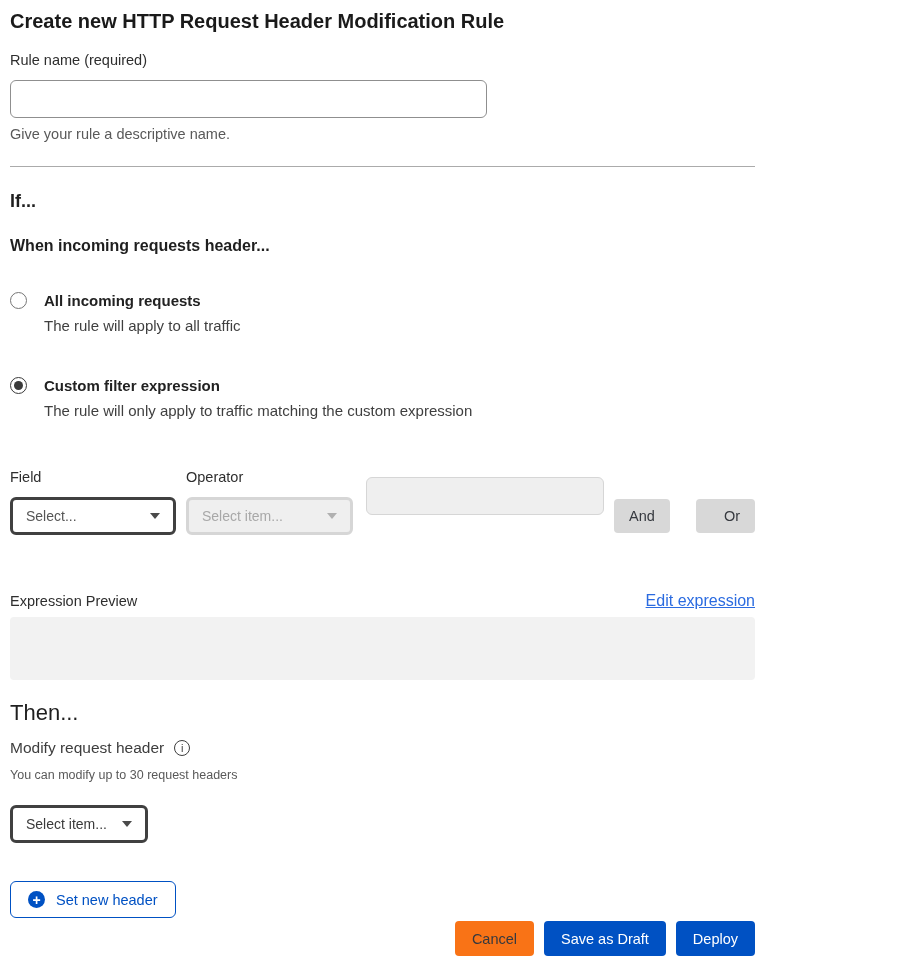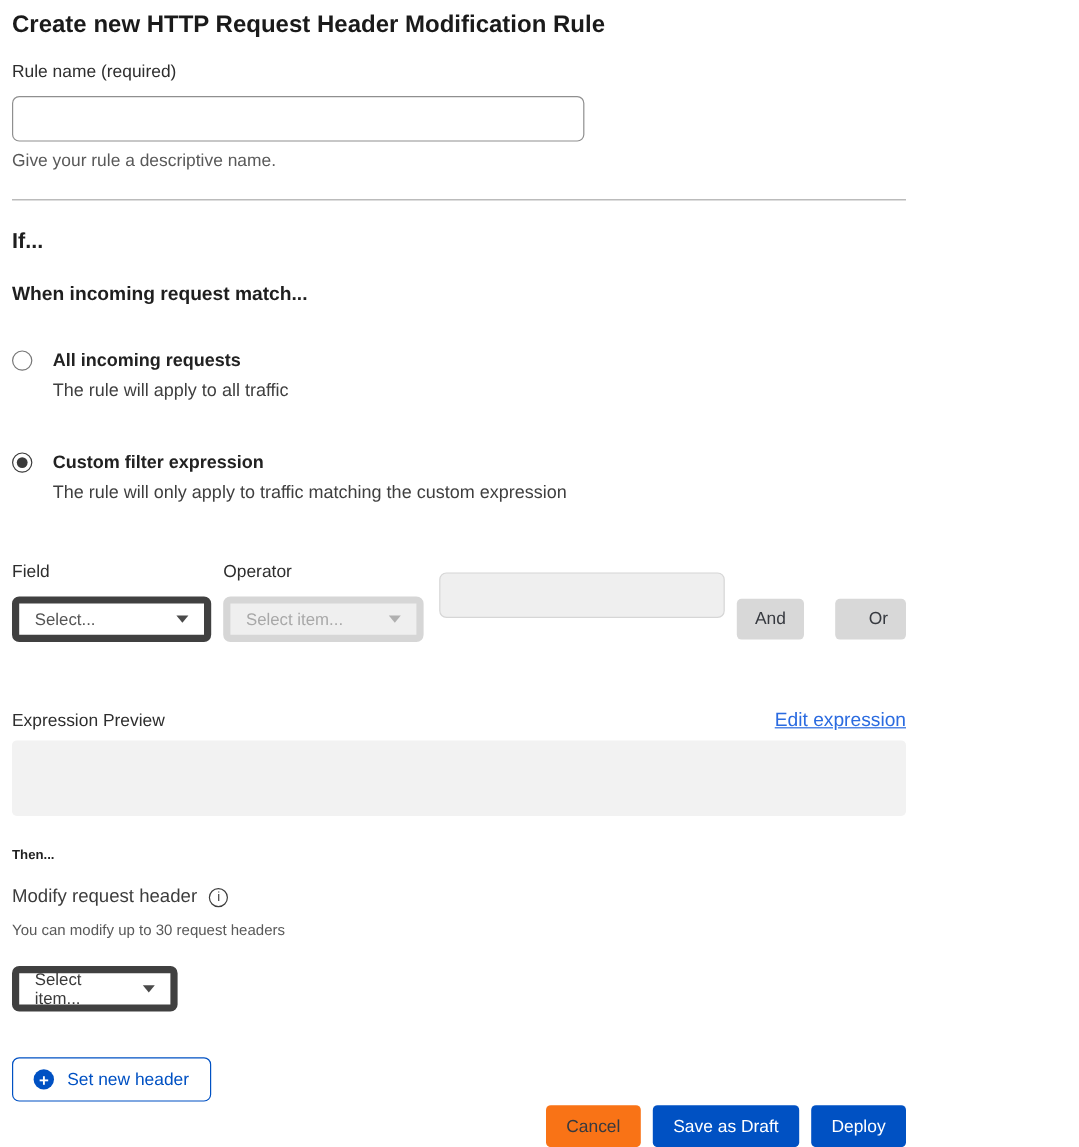--- a/index.html
+++ b/index.html
@@ -108,21 +108,21 @@
 
   .builder { margin-top: 46px; display: flex; align-items: flex-start; }
   .builder-col { display: flex; flex-direction: column; }
   .col-field { width: 166px; margin-right: 10px; }
   .col-operator { width: 167px; margin-right: 13px; }
   .col-value { flex: 1; margin-right: 10px; }
 
   .select {
     margin-top: 10px;
     height: 38px;
-    border: 6px solid #404040;
+    border: 3px solid #404040;
     border-radius: 6px;
     background: #fff;
     display: flex;
     align-items: center;
     justify-content: space-between;
     padding: 0 13px;
     font-size: 14px;
     color: #555555;
     cursor: pointer;
   }
@@ -189,23 +189,23 @@
     height: 63px;
     background: #f2f2f2;
     border-radius: 4px;
     font-size: 13px;
     color: #333;
     padding: 8px 12px;
   }
 
   .then-heading {
     margin: 22px 0 0 0;
-    font-size: 11px;
+    font-size: 22px;
     line-height: 22px;
-    font-weight: 700;
+    font-weight: 400;
     color: #1f1f1f;
   }
   .modify-row {
     margin-top: 14px;
     display: flex;
     align-items: center;
     font-size: 15.5px;
     line-height: 20px;
     color: #3d3d3d;
   }
@@ -286,21 +286,21 @@
 
   <h1 class="title">Create new HTTP Request Header Modification Rule</h1>
 
   <div class="field-label rule-label">Rule name (required)</div>
   <input class="text-input" type="text" value="" style="">
   <div class="help-text">Give your rule a descriptive name.</div>
 
   <hr class="divider">
 
   <h2 class="if-heading">If...</h2>
-  <h3 class="when-heading">When incoming request match...</h3>
+  <h3 class="when-heading">When incoming requests header...</h3>
 
   <div class="radio-group">
     <div class="radio-row">
       <span class="radio-circle"></span>
       <span class="radio-texts">
         <div class="radio-label">All incoming requests</div>
         <div class="radio-desc">The rule will apply to all traffic</div>
       </span>
     </div>
     <div class="radio-row">

